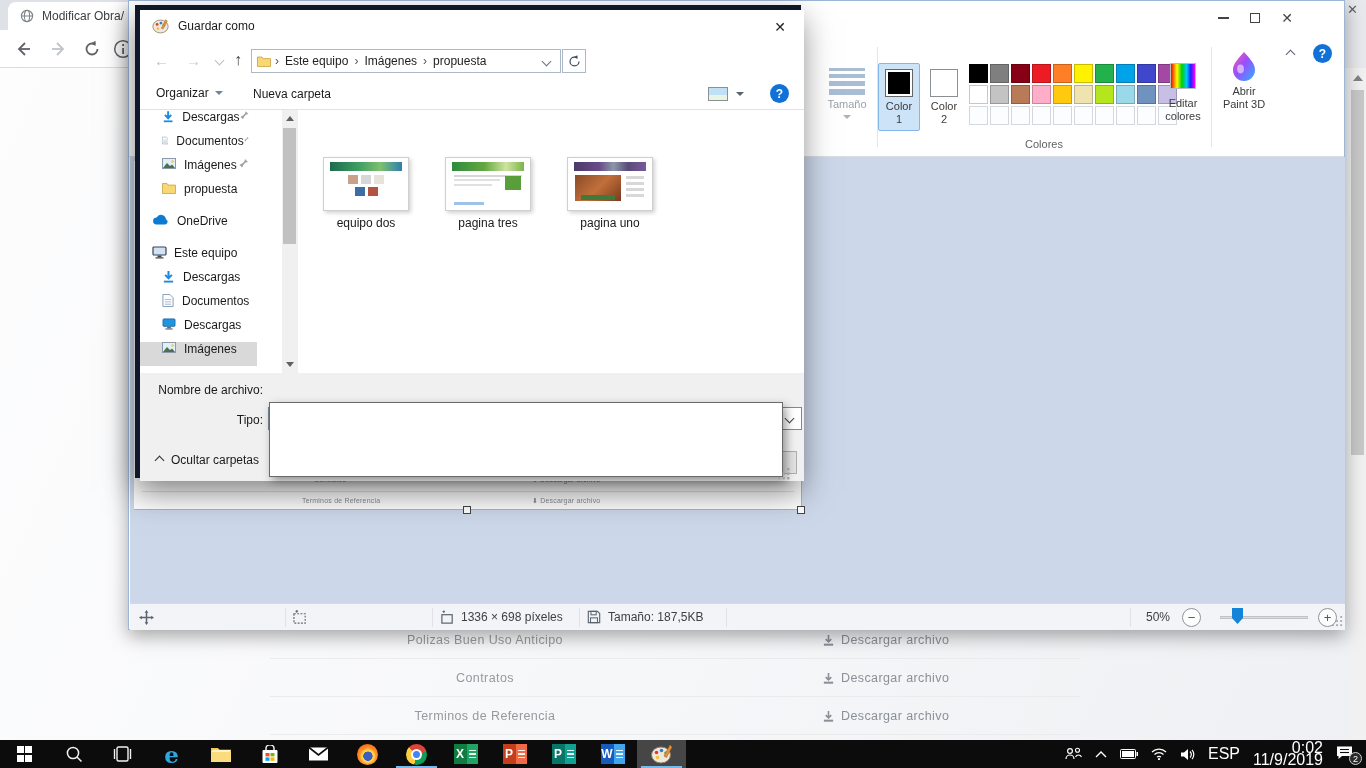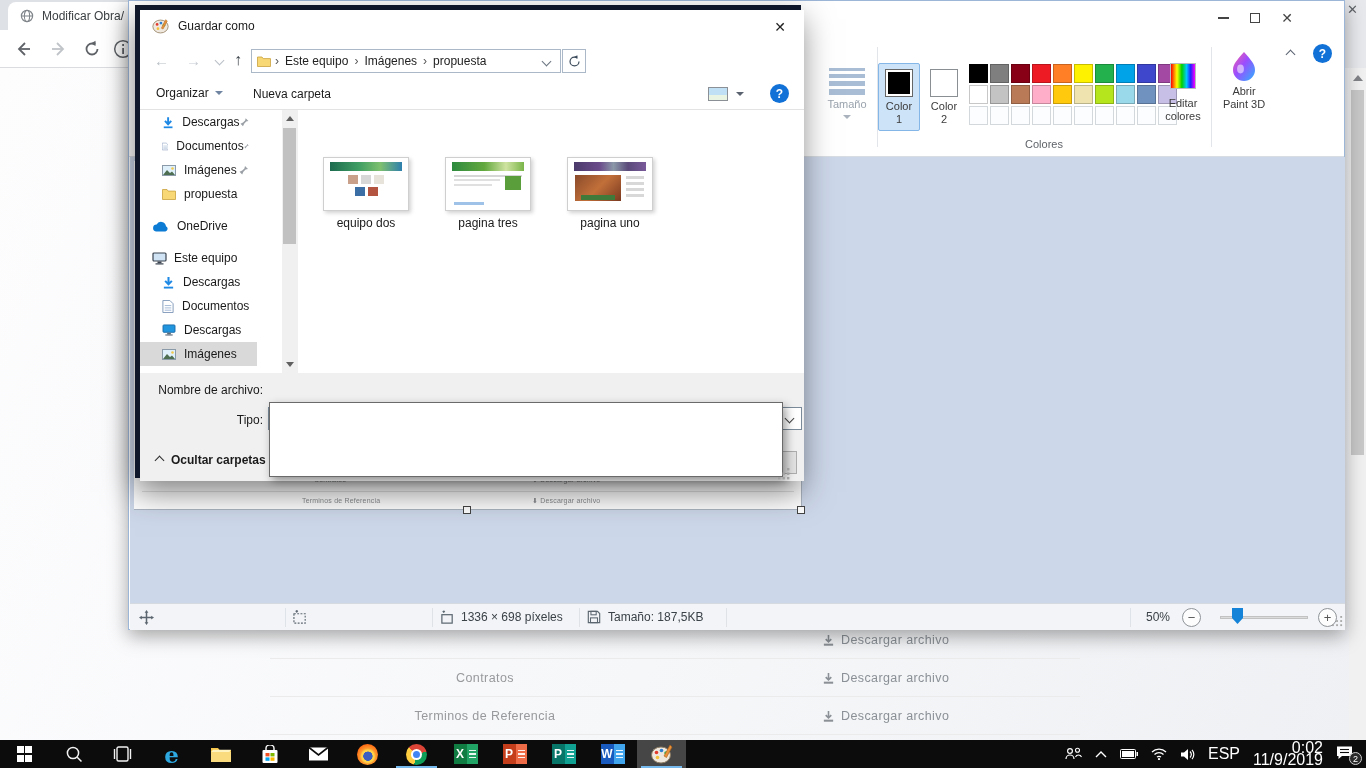--- a/index.html
+++ b/index.html
@@ -31,21 +31,21 @@
   .handle{position:absolute;width:8px;height:8px;background:#fff;border:1px solid #444;}
   #p-status{left:1px;top:602px;width:1215px;height:27px;background:#f2f4f7;border-top:1px solid #d5dae0;}
   .sdiv{position:absolute;top:4px;width:1px;height:19px;background:#dfe3e8;}
   .sbtxt{font-size:12px;color:#3b4248;}
   .zbtn{width:19px;height:19px;border:1px solid #8f9499;border-radius:50%;background:#fdfdfd;color:#555;display:flex;align-items:center;justify-content:center;font-size:13px;line-height:1;}
   
   #dlg{left:135px;top:5px;width:666px;height:473px;background:#f0f0f0;border:5px solid #0f172a;box-shadow:0 14px 30px rgba(0,0,0,.5);}
   .navbox{height:24px;border:1px solid #aab8c8;background:#fff;display:flex;align-items:center;}
   .crumb{font-size:12px;color:#222;padding:0 6px;white-space:nowrap;}
   .crumb-sep{color:#555;font-size:12px;}
-  .side-item{position:absolute;left:0;width:117px;height:24px;display:flex;align-items:center;font-size:12px;color:#1a1a1a;}
+  .side-item{position:absolute;left:0;width:117px;height:24px;display:flex;align-items:flex-start;font-size:12px;color:#1a1a1a;}
   .pin{margin-left:auto;margin-right:8px;}
   .thumb{position:absolute;width:86px;height:54px;background:#fff;border:1px solid #cfcfcf;box-shadow:2px 2px 4px rgba(0,0,0,.18);overflow:hidden;}
   .fname{position:absolute;width:120px;text-align:center;font-size:12px;color:#1a1a1a;}
   .mini{position:absolute;font-size:7px;color:#8a8d90;letter-spacing:.2px;white-space:nowrap;}
   
   #taskbar{left:0;top:740px;width:1366px;height:28px;background:#0c0c0c;display:flex;}
   .tb-btn{width:49px;height:28px;display:flex;align-items:center;justify-content:center;position:relative;}
   .tb-active::after{content:"";position:absolute;left:4px;right:4px;bottom:0;height:2px;background:#76b9ed;}
   .tb-focus{background:rgba(255,255,255,.24);}
   .tray-txt{color:#fff;font-size:16px;}
@@ -85,20 +85,21 @@
     <svg class="ab" style="left:113px;top:9px" width="20" height="20" viewBox="0 0 20 20">
         <circle cx="10" cy="10" r="8.3" fill="none" stroke="#5f6368" stroke-width="1.5"></circle>
         <rect x="9.2" y="9" width="1.8" height="6" fill="#5f6368"></rect>
         <rect x="9.2" y="5" width="1.8" height="2" fill="#5f6368"></rect>
       </svg>
   </div>
   <div class="ab" id="b-content">
 
     <div class="ab" style="left:270px;top:553px;width:810px;">
       <div class="page-row">
+        <div class="row-label">Polizas Buen Uso Anticipo</div>
         <div class="row-link">
           <svg width="13" height="13" viewBox="0 0 14 14">
               <path d="M7 1 V8 M4 5.5 L7 8.5 L10 5.5" fill="none" stroke="#8a9096" stroke-width="1.7"></path>
               <path d="M2 11.5 H12" stroke="#8a9096" stroke-width="2.2"></path>
             </svg>
           <span>Descargar archivo</span>
         </div>
       </div>
       <div class="page-row">
         <div class="row-label">Contratos</div>
@@ -472,21 +473,21 @@
       <div class="ab txt12" style="left:63px;top:40px;width:60px;text-align:right;">Tipo:</div>
       <div class="ab" style="left:128px;top:34px;width:534px;height:23px;background:#fff;border:1px solid #7a8a99;">
         <span class="chev" style="position:absolute;right:8px;top:7px;border-color:#444;"></span>
       </div>
 
       <div class="ab" style="left:565px;top:78px;width:92px;height:23px;background:#e1e1e1;border:1px solid #adadad;"></div>
 
 
       <div class="ab" style="left:129px;top:29px;width:514px;height:75px;background:#fff;border:1px solid #6a6a6a;box-shadow:3px 4px 9px rgba(0,0,0,.4);"></div>
 
-      <div class="ab flex" style="left:16px;top:80px;gap:8px;font-weight:bold;">
+      <div class="ab flex" style="left:16px;top:80px;gap:8px;">
         <span class="chev up" style="border-color:#2d2d2d;"></span>
         <span class="txt12">Ocultar carpetas</span>
       </div>
 
       <svg class="ab" style="left:637px;top:94px;" width="13" height="13" viewBox="0 0 13 13">
           <g fill="#a0a0a0">
             <rect x="10" y="1" width="2.4" height="2.4"></rect>
             <rect x="10" y="5.5" width="2.4" height="2.4"></rect>
             <rect x="10" y="10" width="2.4" height="2.4"></rect>
             <rect x="5.5" y="5.5" width="2.4" height="2.4"></rect>

